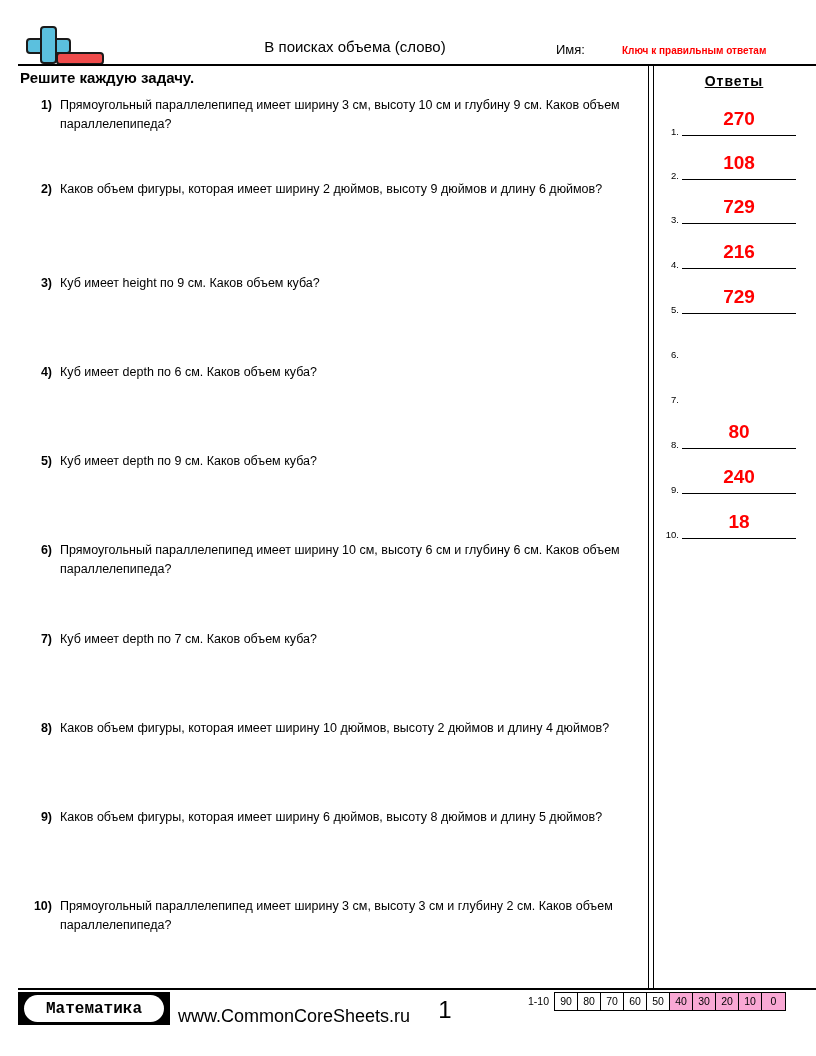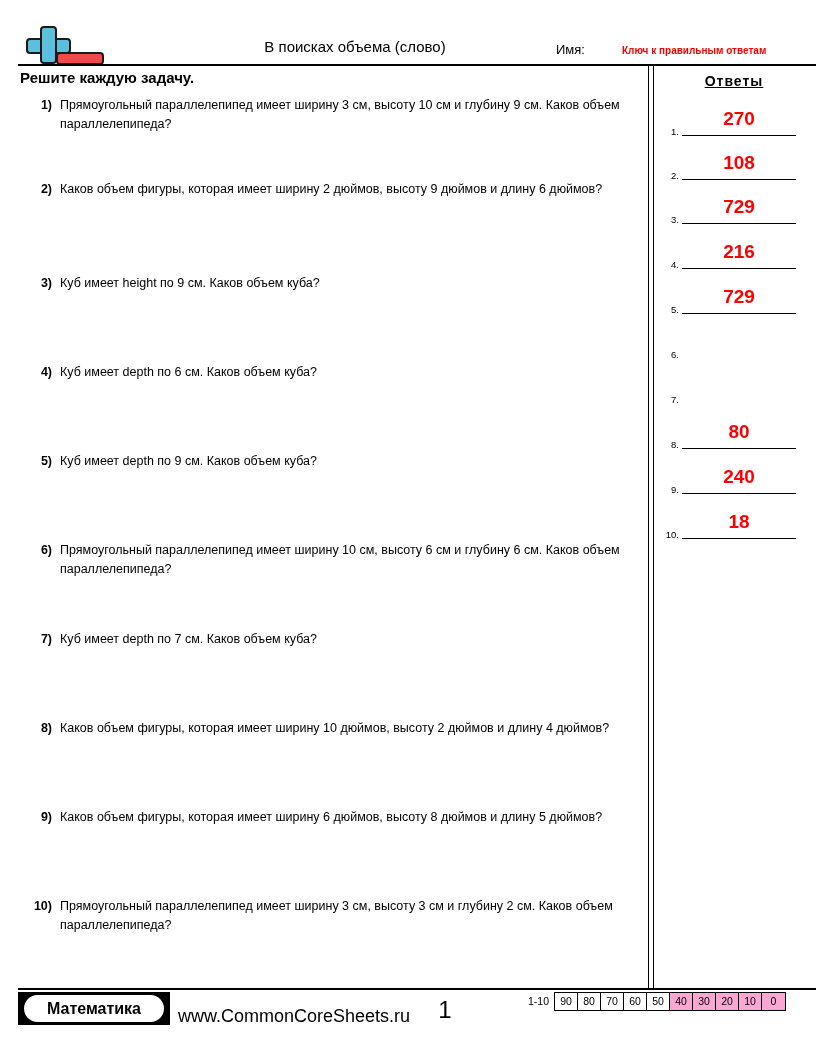--- a/index.html
+++ b/index.html
@@ -238,20 +238,21 @@
     border-radius: 14px;
     display: flex;
     align-items: center;
     justify-content: center;
   }
   #brand-text {
     font-size: 16px;
     font-weight: bold;
     color: #000000;
     line-height: 18px;
+    font-family: Liberation Mono, monospace;
   }
   #site-url {
     position: absolute;
     left: 178px;
     top: 1008px;
     font-size: 18px;
     line-height: 16px;
   }
   #page-number {
     position: absolute;

